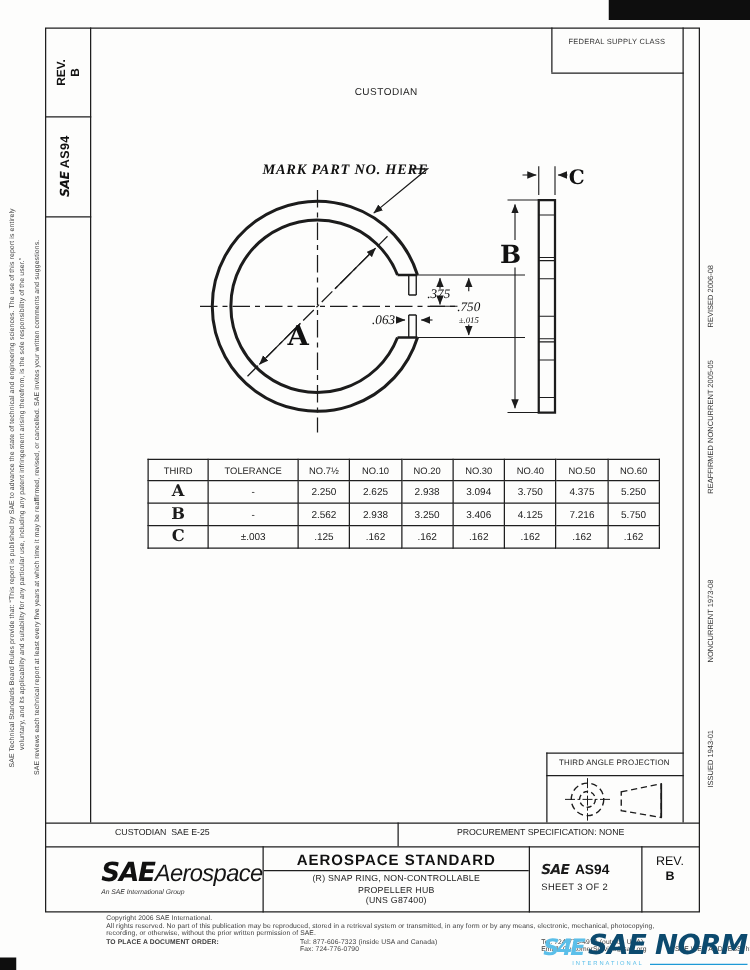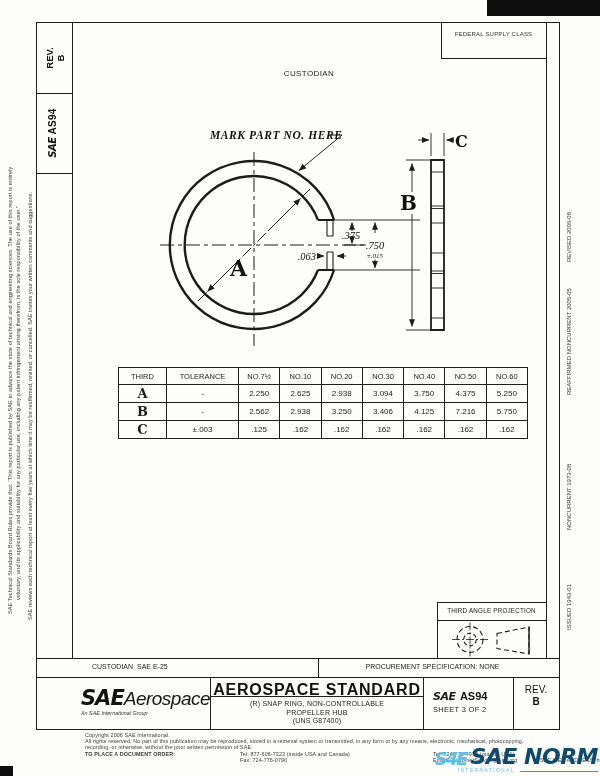--- a/index.html
+++ b/index.html
@@ -38,21 +38,21 @@
   
   .proj-title{font-size:6.3px;letter-spacing:.2px;color:#222;}
 
   
   .small7{font-size:7px;color:#222;}
   .aero-logo-sae{font-family:"DejaVu Sans",sans-serif;font-weight:bold;font-style:italic;
                  font-size:21px;letter-spacing:-1px;color:#111;}
   .aero-logo-word{font-family:"Liberation Sans",sans-serif;font-style:italic;font-size:19px;
                   letter-spacing:-.5px;color:#161616;}
   .aero-tagline{font-size:5.4px;font-style:italic;color:#333;}
-  .aero-std{font-size:16px;font-weight:bold;letter-spacing:.8px;color:#111;}
+  .aero-std{font-size:12px;font-weight:bold;letter-spacing:.8px;color:#111;}
   .std-title{font-size:7px;line-height:8.6px;color:#1c1c1c;letter-spacing:.2px;}
   .docnum{font-size:11px;font-weight:bold;color:#111;}
   .sheet{font-size:7.5px;color:#1c1c1c;letter-spacing:.3px;}
   .revcell{font-size:10px;color:#111;line-height:12px;}
 
   
   .foot{font-size:5.4px;color:#3b3b3b;letter-spacing:.1px;}
 
   
   #watermark{position:absolute;right:2px;bottom:2px;text-align:right;line-height:1;}

